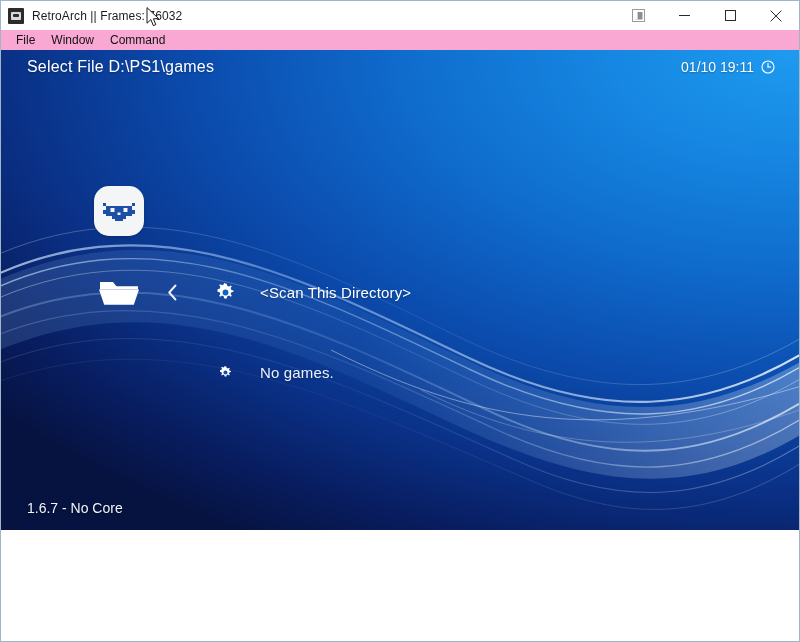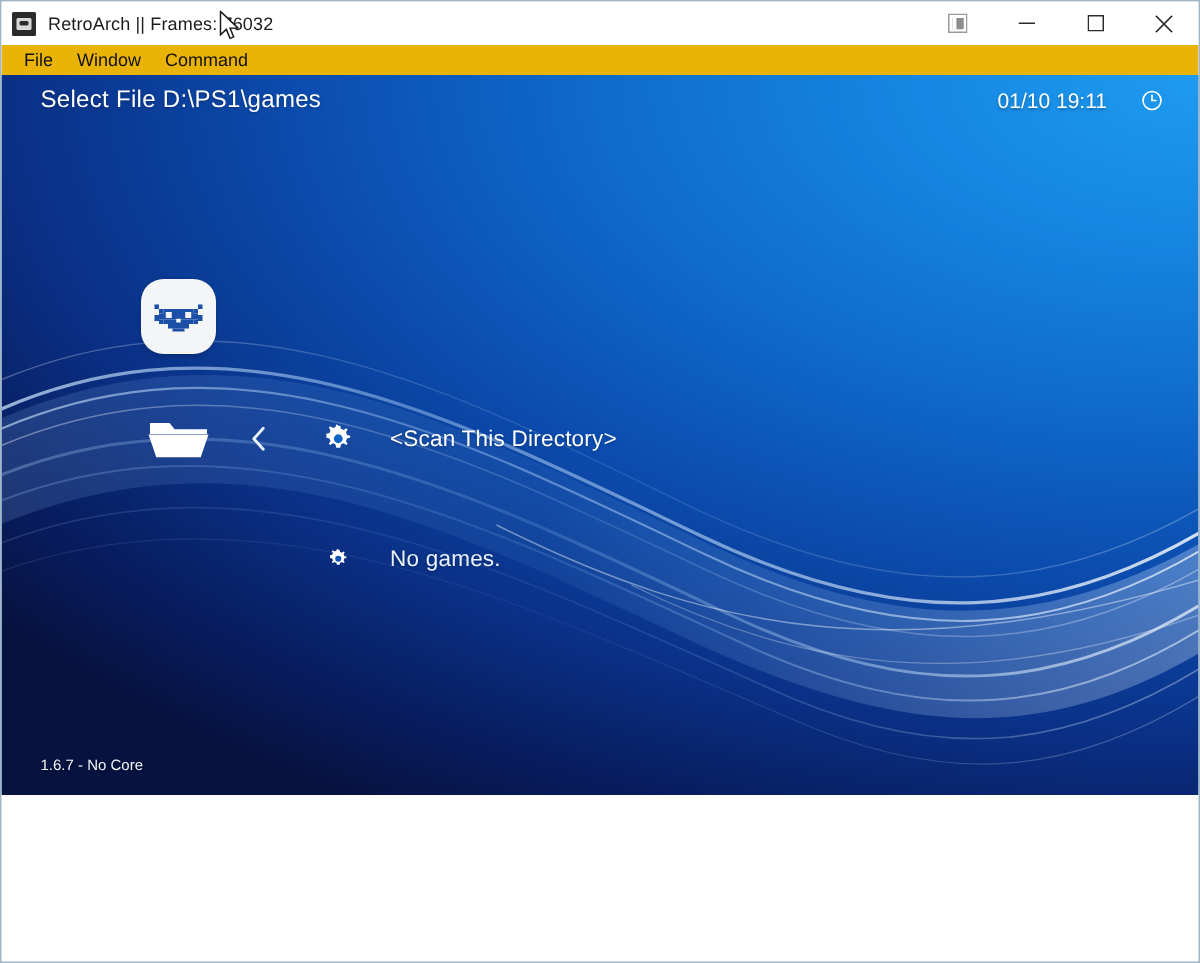--- a/index.html
+++ b/index.html
@@ -84,21 +84,21 @@
   #panel-toggle-button {
     width: 46px;
     display: flex;
     align-items: center;
     justify-content: center;
   }
 
   
   #menu-bar {
     height: 20px;
-    background: #eab308;
+    background: #f9a8d4;
     display: flex;
     align-items: center;
     padding-left: 7px;
     user-select: none;
   }
   .menu-item {
     font-size: 12px;
     color: #111111;
     padding: 0 8px;
     line-height: 20px;
@@ -147,21 +147,21 @@
     text-shadow: 0 1px 2px rgba(0,0,0,0.28);
     white-space: nowrap;
     letter-spacing: 0.2px;
   }
   #ra-clock {
     position: absolute;
     right: 24px;
     top: 9px;
     display: flex;
     align-items: center;
-    gap: 23px;
+    gap: 7px;
     color: #ffffff;
     font-size: 14px;
     text-shadow: 0 1px 2px rgba(0,0,0,0.28);
     white-space: nowrap;
   }
   #clock-icon svg { display: block; }
 
   
   #ra-logo {
     position: absolute;
@@ -224,21 +224,21 @@
 
   #entry-parent-directory { top: 158px; }
   #entry-scan-this-directory { top: 225px; }
   #entry-no-items { top: 305px; }
 
   
   #ra-footer {
     position: absolute;
     left: 26px;
     bottom: 14px;
-    font-size: 10px;
+    font-size: 14px;
     color: #f0f5fb;
     text-shadow: 0 1px 2px rgba(0,0,0,0.35);
     white-space: nowrap;
   }
 
   
   #mouse-cursor {
     position: absolute;
     left: 145px;
     top: 6px;

